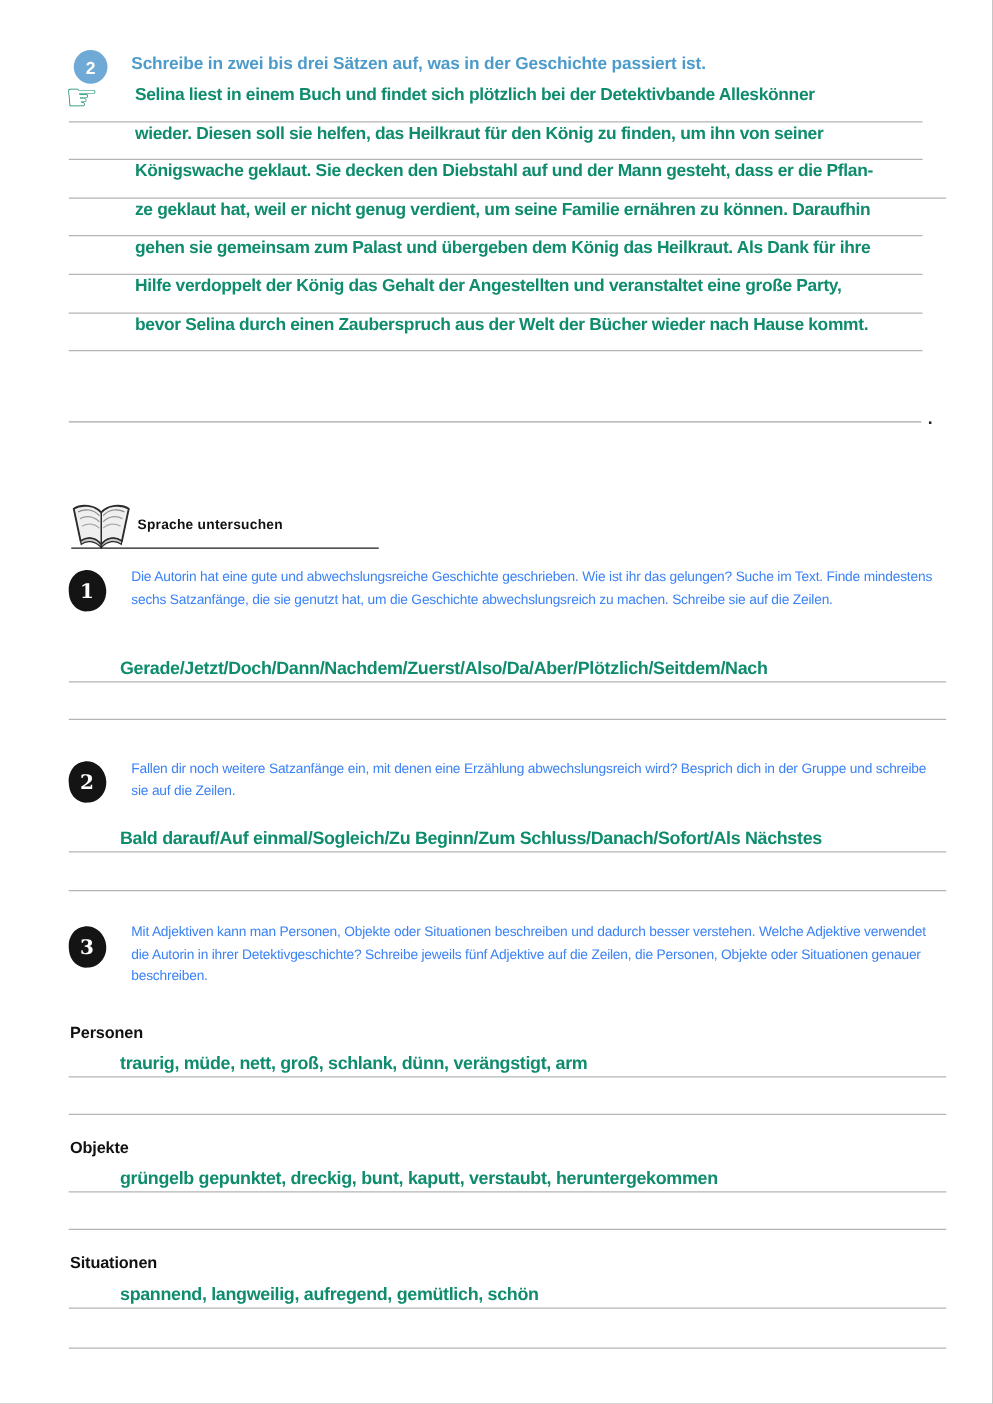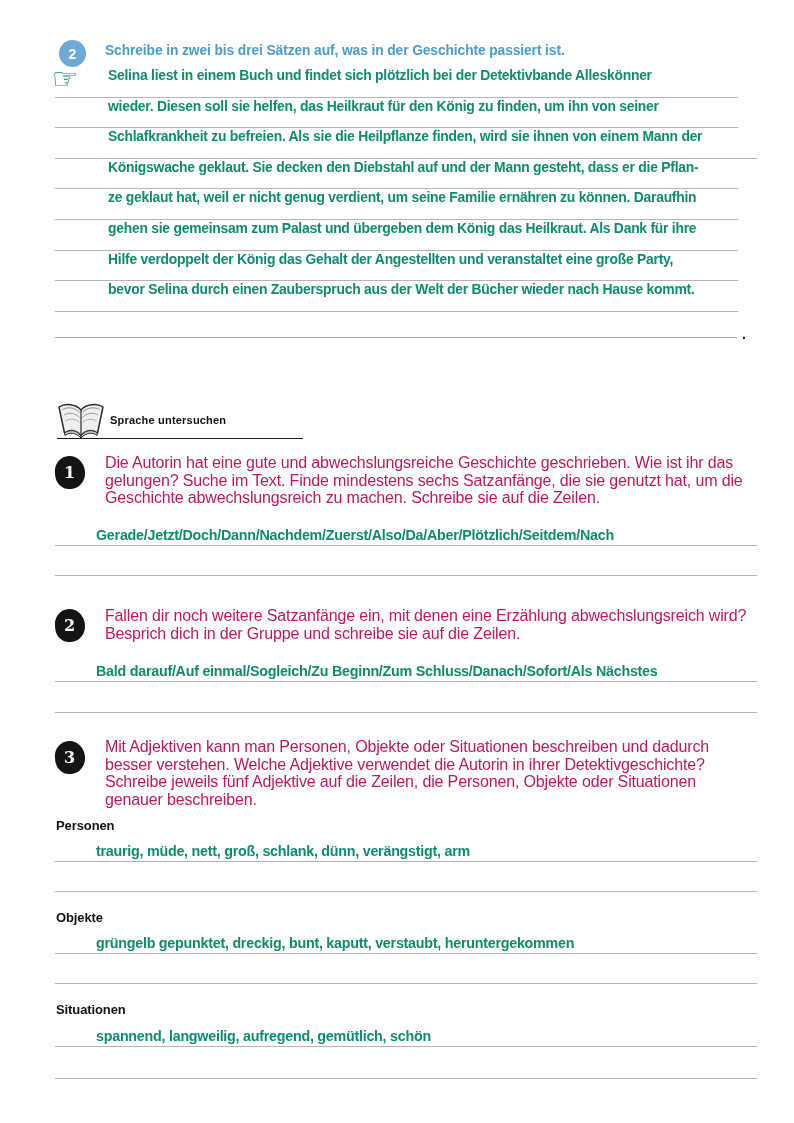--- a/index.html
+++ b/index.html
@@ -73,22 +73,22 @@
     border-top:1.6px solid #1c1c1c;
   }
   .book-icon{position:absolute;left:56px;top:401px;}
   .section-title{
     position:absolute;left:110px;top:414px;
     font-size:11px;font-weight:bold;letter-spacing:0.2px;color:#111;
   }
   
   .task-text{
     position:absolute;left:105px;width:648px;
-    font-size:16px;line-height:17.6px;
-    letter-spacing:-0.15px;color:#be185d;font-weight:500;
+    font-size:11px;line-height:17.6px;
+    letter-spacing:-0.15px;color:#3b82f6;font-weight:500;
   }
   
   .ans-line{
     position:absolute;left:55px;width:702px;height:21px;
     border-bottom:1px solid #b5b5b5;
     display:flex;align-items:flex-end;
     white-space:nowrap;
   }
   .ans-line .ink{font-size:14.3px;margin-left:41px;}
   .rule{
@@ -111,23 +111,20 @@
   <div class="prompt">Schreibe in zwei bis drei Sätzen auf, was in der Geschichte passiert ist.</div>
 
   <div class="hand-icon">☞</div>
 
   <div class="story">
     <div class="story-row">
       <span class="ink">Selina liest in einem Buch und findet sich plötzlich bei der Detektivbande Alleskönner</span>
       </div>
     <div class="story-row">
       <span class="ink">wieder. Diesen soll sie helfen, das Heilkraut für den König zu finden, um ihn von seiner</span>
-      </div>
-    <div class="story-row">
-      <span class="ink">Schlafkrankheit zu befreien. Als sie die Heilpflanze finden, wird sie ihnen von einem Mann der</span>
       </div>
     <div class="story-row">
       <span class="ink">Königswache geklaut. Sie decken den Diebstahl auf und der Mann gesteht, dass er die Pflan-</span>
       </div>
     <div class="story-row">
       <span class="ink">ze geklaut hat, weil er nicht genug verdient, um seine Familie ernähren zu können. Daraufhin</span>
       </div>
     <div class="story-row">
       <span class="ink">gehen sie gemeinsam zum Palast und übergeben dem König das Heilkraut. Als Dank für ihre</span>
       </div>

